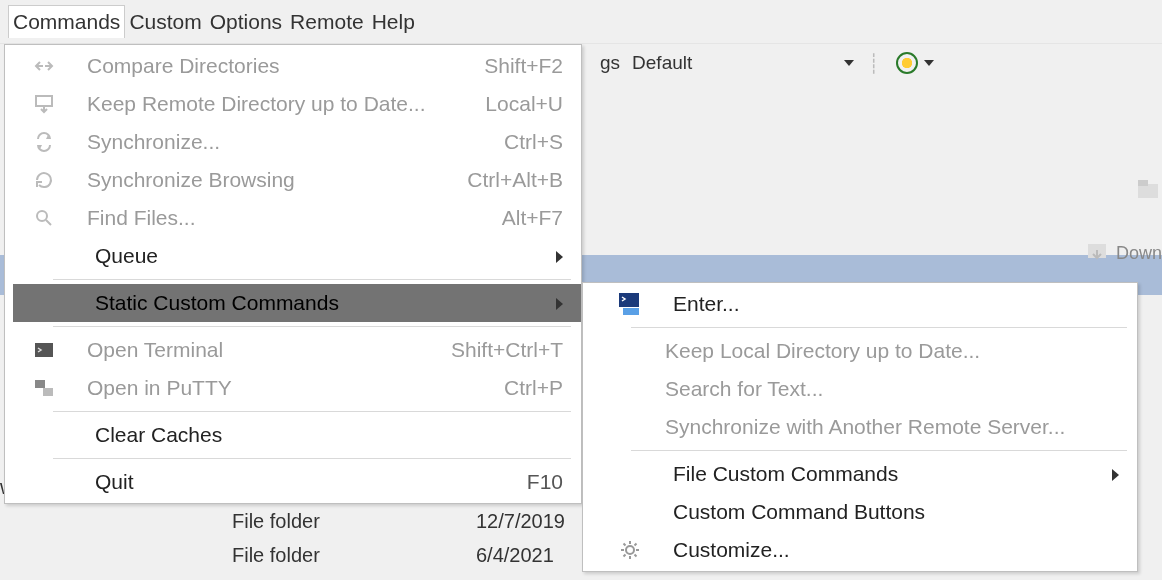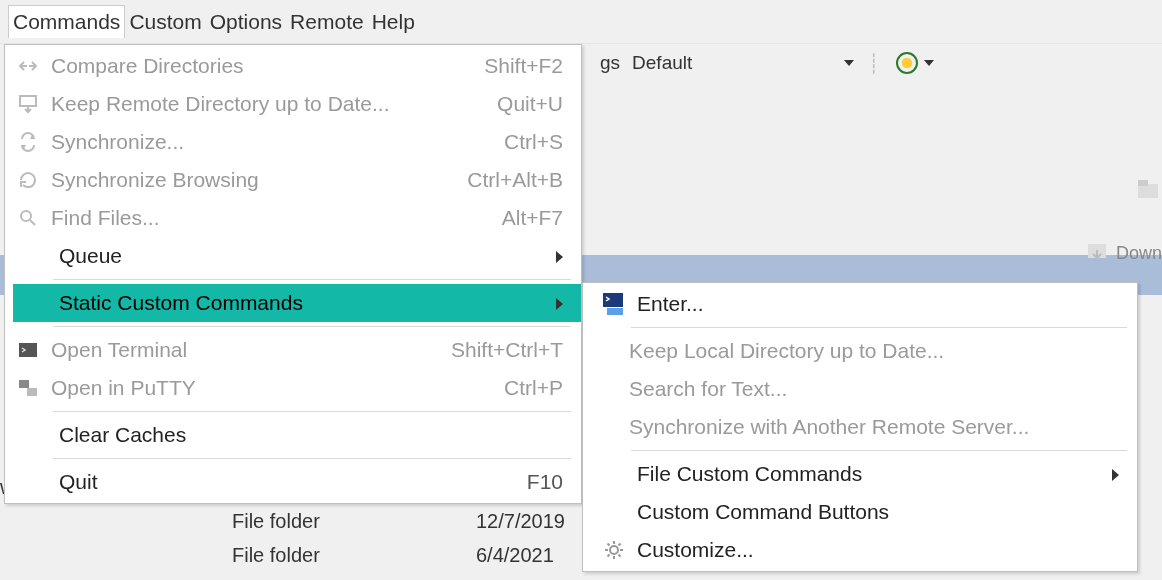--- a/index.html
+++ b/index.html
@@ -91,33 +91,34 @@
     box-shadow: 2px 2px 3px rgba(0,0,0,0.15);
     padding:2px 0;
     font-size:21px;
   }
   .menu-commands { left:4px; top:44px; width:578px; }
   .menu-sub { left:582px; top:282px; width:556px; }
   .menu-item {
     display:flex;
     align-items:center;
     height:38px;
-    padding:0 18px 0 0;
+    padding:0 18px 0 16px;
     cursor:default;
     color:#9a9a9a;
+    gap:20px;
   }
   .menu-item.enabled { color:#222;margin-left:8px; }
   .menu-item .icon-slot {
     width:46px; display:flex; justify-content:center; align-items:center;
     color:#aaa;
   }
   .menu-item .label { flex:1; }
   .menu-item .shortcut { color:#9a9a9a; padding-left:20px; }
   .menu-item.enabled .shortcut { color:#555; }
-  .menu-item.highlight { background:#14b8a6; color:#000; }
+  .menu-item.highlight { background:#737373; color:#000; }
   .menu-item .arrow {
     width:16px; text-align:right;
   }
   .menu-sep {
     height:1px; background:#d9d9d9; margin:4px 10px 4px 48px;
   }
   .arrow-right {
     display:inline-block;
     width:0;height:0;
     border-top:6px solid transparent;
@@ -191,21 +192,21 @@
       <span class="shortcut">Shift+F2</span>
     </div>
     <div class="menu-item">
       <span class="icon-slot">
         <svg width="22" height="22">
           <rect x="3" y="3" width="16" height="10" fill="none" stroke="#bbb" stroke-width="2"></rect>
           <path d="M11 13 v6 m-3 -3 l3 3 l3 -3" stroke="#bbb" fill="none" stroke-width="2"></path>
         </svg>
       </span>
       <span class="label">Keep Remote Directory up to Date...</span>
-      <span class="shortcut">Quit+U</span>
+      <span class="shortcut">Local+U</span>
     </div>
     <div class="menu-item">
       <span class="icon-slot">
         <svg width="22" height="22">
           <path d="M5 8 a6 6 0 0 1 12 0 M17 14 a6 6 0 0 1 -12 0" stroke="#bbb" fill="none" stroke-width="2"></path>
           <path d="M15 4 l2 4 l-4 0z M7 18 l-2 -4 l4 0z" fill="#bbb"></path>
         </svg>
       </span>
       <span class="label">Synchronize...</span>
       <span class="shortcut">Ctrl+S</span>

